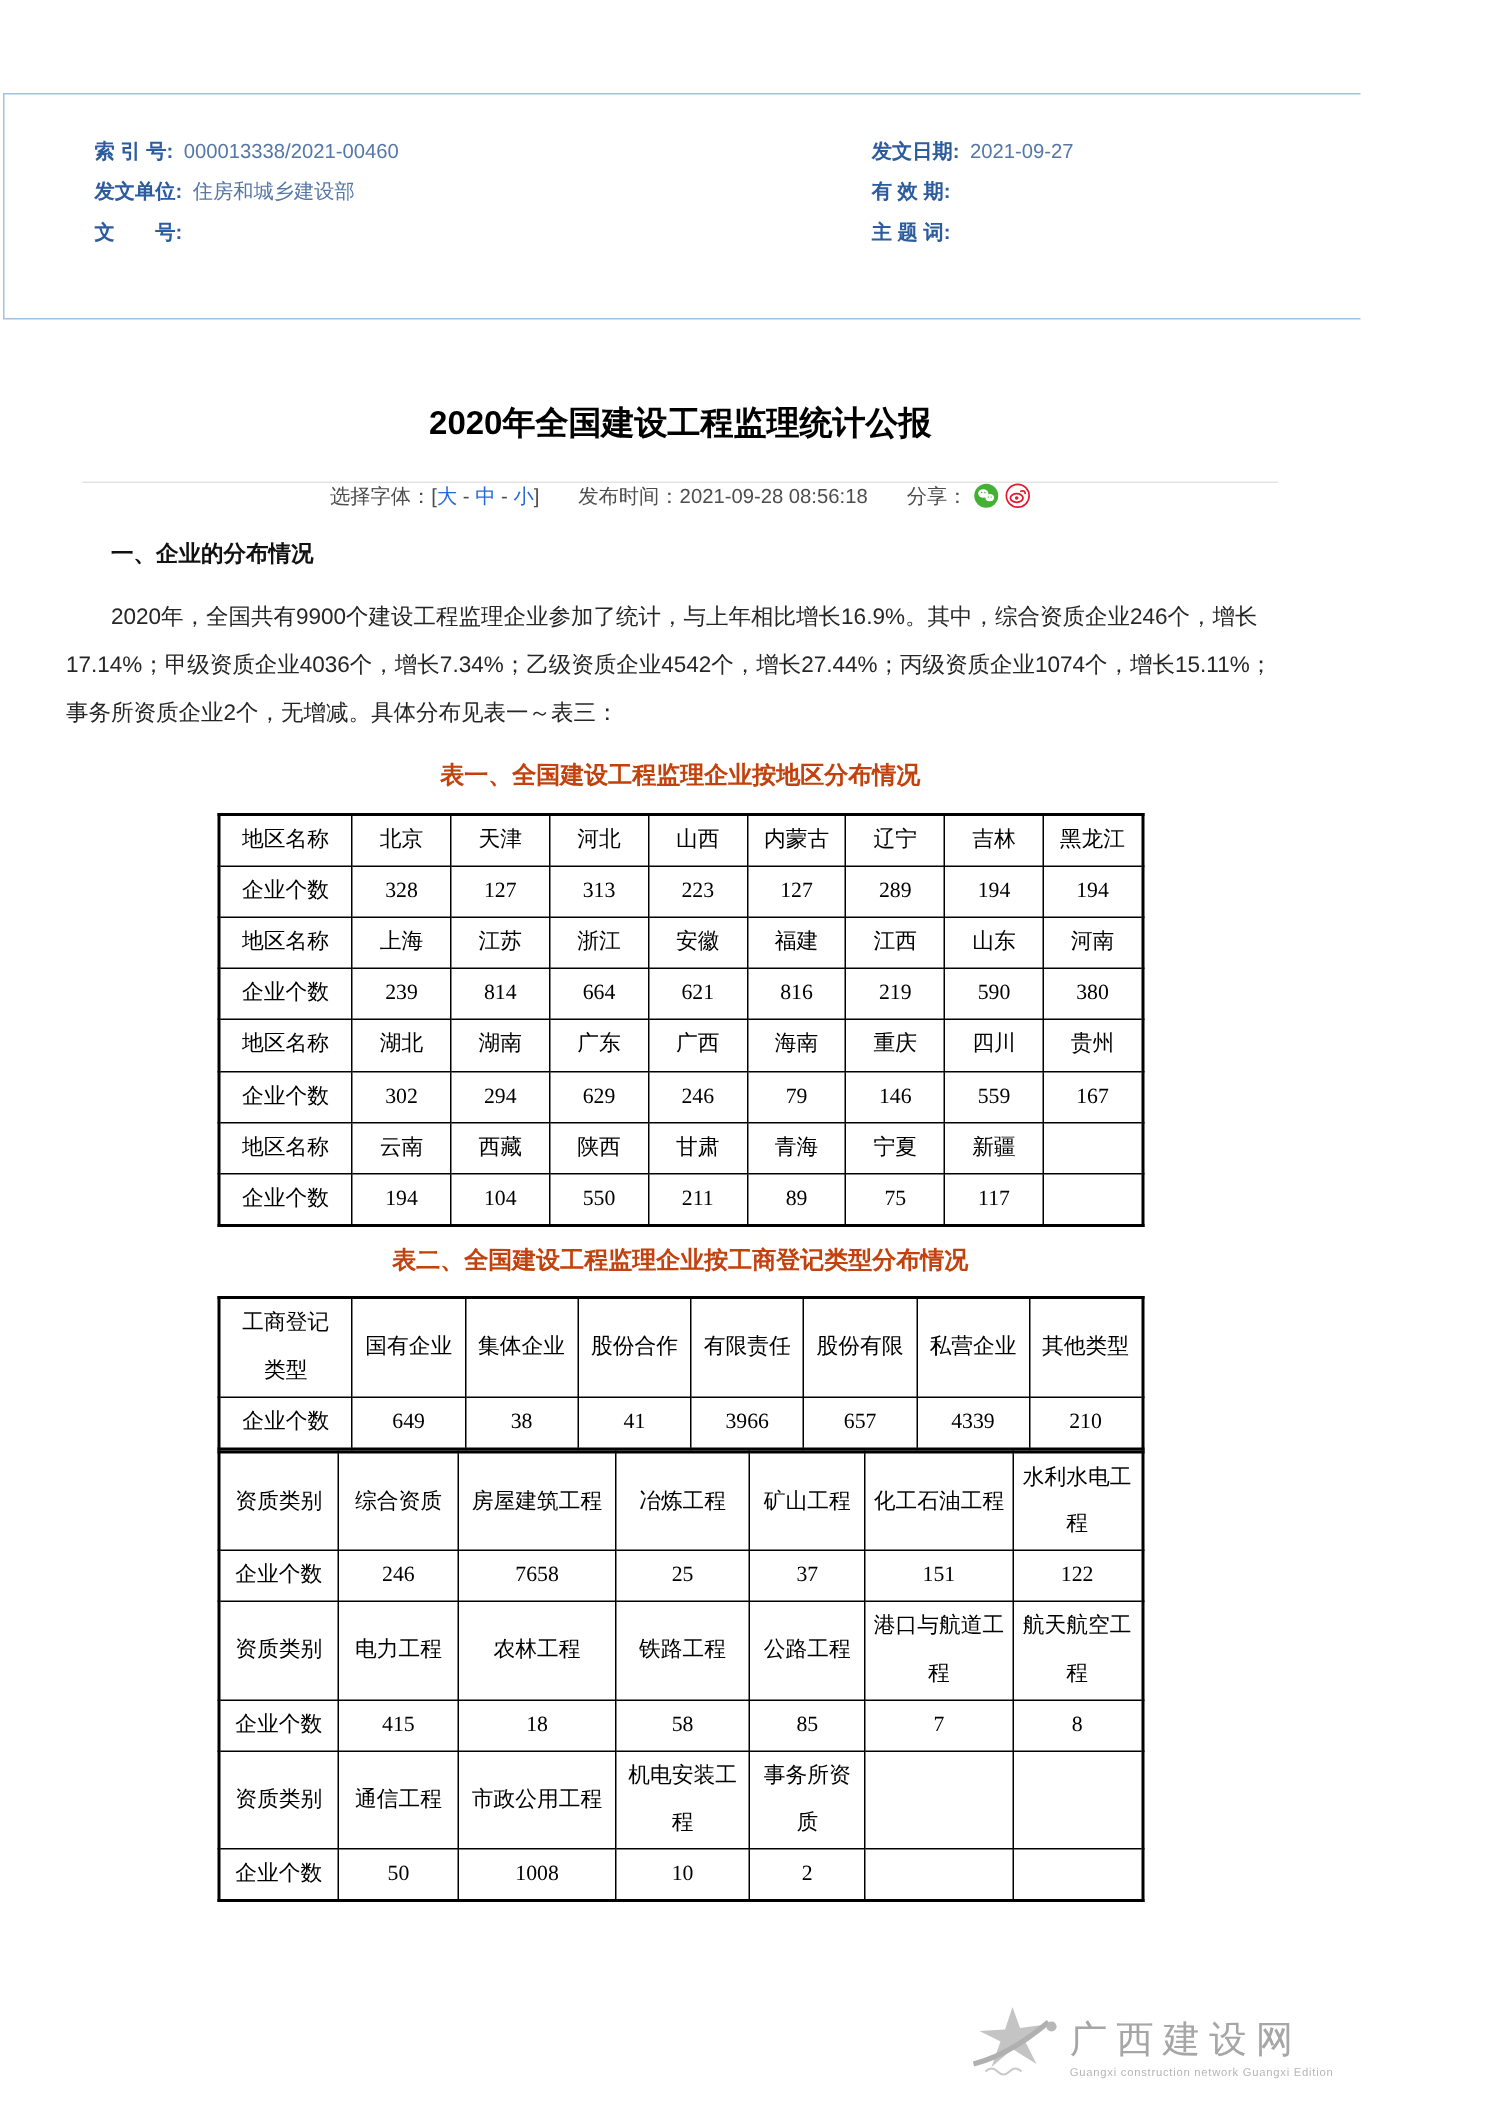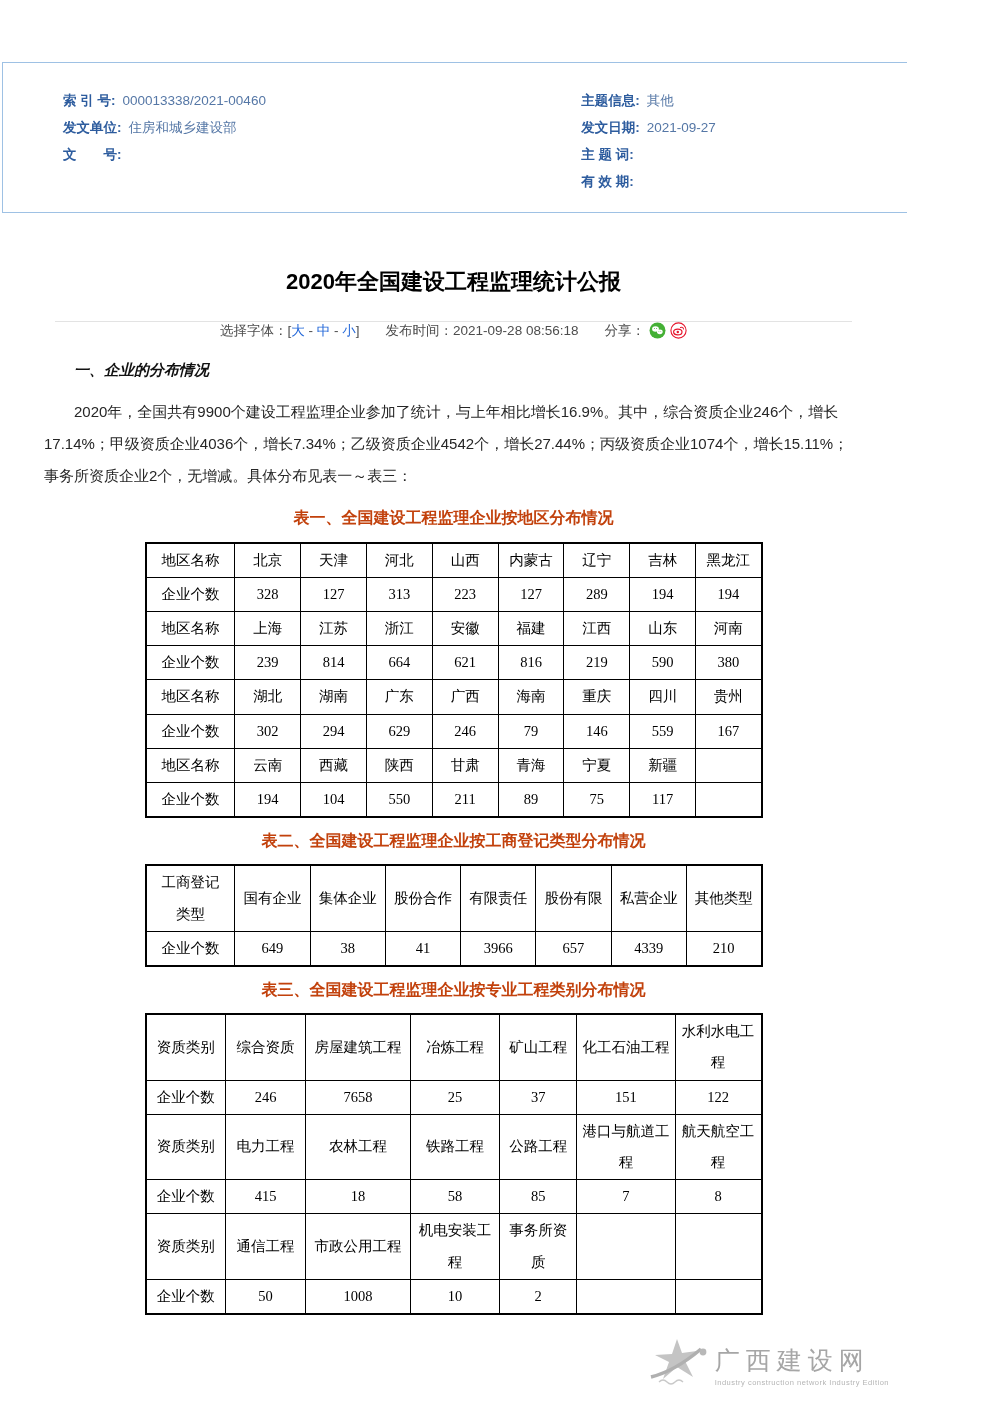--- a/index.html
+++ b/index.html
@@ -23,21 +23,21 @@
   .meta-line .gap{display:inline-block;width:26px;}
   .size-link{color:#2468d9;text-decoration:none;cursor:pointer;}
   .share-icon{display:inline-block;width:17px;height:17px;border-radius:50%;
               vertical-align:-4px;margin-left:4px;position:relative;}
   .share-icon svg{position:absolute;left:0;top:0;}
 
   
   .body{margin:0 44px;font-size:15px;line-height:2.15;}
   .body p{margin:0 0 9px 0;text-indent:2em;}
   .body p.first{margin-top:38px;}
-  .sec-heading{margin:14px 0 10px 0;text-indent:2em;font-weight:bold;color:#111;font-size:15px;line-height:2.1;font-style:italic;}
+  .sec-heading{margin:14px 0 10px 0;text-indent:2em;font-weight:bold;color:#111;font-size:15px;line-height:2.1;}
 
   
   .tbl-title{text-align:center;font-weight:bold;font-size:16px;margin:6px 0 6px 0;
              font-family:"Liberation Serif","DejaVu Serif",serif;color:#c2410c;}
   table.data{border-collapse:collapse;margin:0 auto;width:618px;table-layout:fixed;
              font-family:"Liberation Serif","DejaVu Serif",serif;font-size:14.5px;color:#000;
              border:2px solid #000;}
   table.data td{border:1px solid #000;text-align:center;padding:1px 2px;height:20px;
                 white-space:pre-line;overflow:hidden;}
   #t1 col.c0{width:14.5%;} #t1 col.cn{width:10.69%;}
@@ -59,24 +59,23 @@
 
 <div class="page">
 
   <div class="doc-info">
     <div class="doc-col left">
       <div class="doc-row"><span class="doc-label">索 引 号:</span><span class="doc-value">000013338/2021-00460</span></div>
       <div class="doc-row"><span class="doc-label">发文单位:</span><span class="doc-value">住房和城乡建设部</span></div>
       <div class="doc-row"><span class="doc-label">文　　号:</span><span class="doc-value"></span></div>
     </div>
     <div class="doc-col right">
-      <div class="doc-row"><span class="doc-label">主题信息:</span><span class="doc-value">其他</span></div>
       <div class="doc-row"><span class="doc-label">发文日期:</span><span class="doc-value">2021-09-27</span></div>
+      <div class="doc-row"><span class="doc-label">有 效 期:</span><span class="doc-value"></span></div>
       <div class="doc-row"><span class="doc-label">主 题 词:</span><span class="doc-value"></span></div>
-      <div class="doc-row"><span class="doc-label">有 效 期:</span><span class="doc-value"></span></div>
     </div>
   </div>
 
   <div style="height:215px;"></div>
 
   <h1 class="title">2020年全国建设工程监理统计公报</h1>
   <div class="divider"></div>
   <div class="meta-line">
     <span>选择字体：</span><span>[</span><a class="size-link">大</a><span> - </span><a class="size-link">中</a><span> - </span><a class="size-link">小</a><span>]</span><span class="gap"></span><span>发布时间：</span><span>2021-09-28 08:56:18</span><span class="gap"></span><span>分享：</span><span class="share-icon"><svg width="17" height="17" viewBox="0 0 17 17">
           <circle cx="8.5" cy="8.5" r="8" fill="#44b035"></circle>
@@ -234,21 +233,20 @@
             <td>38</td>
             <td>41</td>
             <td>3966</td>
             <td>657</td>
             <td>4339</td>
             <td>210</td>
           </tr>
         </tbody>
     </table>
 
-    <div class="tbl-title">表三、全国建设工程监理企业按专业工程类别分布情况</div>
     <table class="data" id="t3">
       <colgroup>
           <col class="t30">
           <col class="t31">
           <col class="t32">
           <col class="t33">
           <col class="t34">
           <col class="t35">
           <col class="t36">
         </colgroup>
@@ -314,17 +312,17 @@
 
   <div class="watermark">
     <span><svg width="62" height="52" viewBox="0 0 62 52">
       <path d="M30 2 L35 16 L50 14 L38 24 L46 40 L30 30 L16 42 L22 25 L8 18 L25 17 Z" fill="#c4c4c4"></path>
       <path d="M4 40 Q28 34 54 12" stroke="#b0b0b0" stroke-width="3.5" fill="none"></path>
       <circle cx="56" cy="15" r="3.4" fill="#b8b8b8"></circle>
       <path d="M12 45 q4 -4 8 0 q4 4 8 0 q4 -4 8 0" stroke="#c9c9c9" stroke-width="1.4" fill="none"></path>
     </svg></span>
     <span class="wm-text">
       <div class="wm-cn">广西建设网</div>
-      <div class="wm-en">Industry construction network Industry Edition</div>
+      <div class="wm-en">Guangxi construction network Guangxi Edition</div>
     </span>
   </div>
 
 </div>
 
 </body></html>

